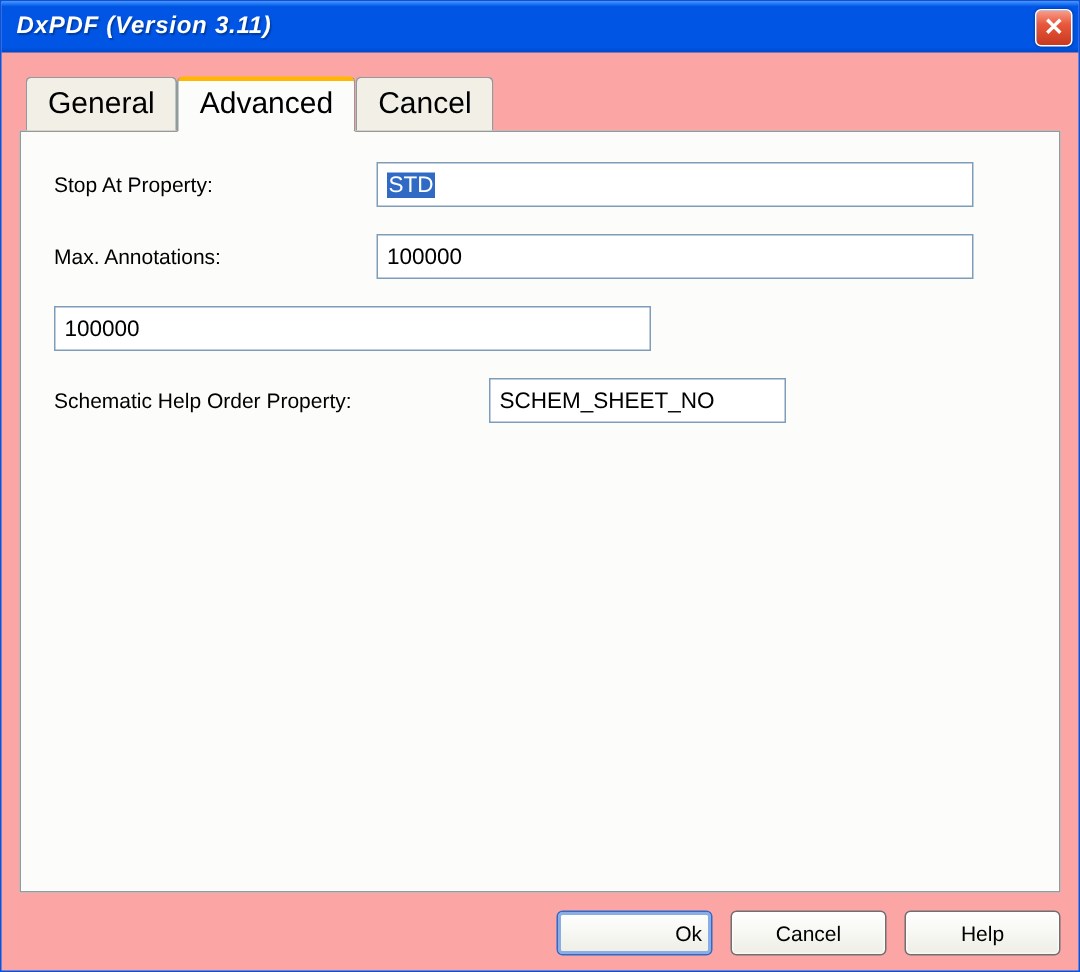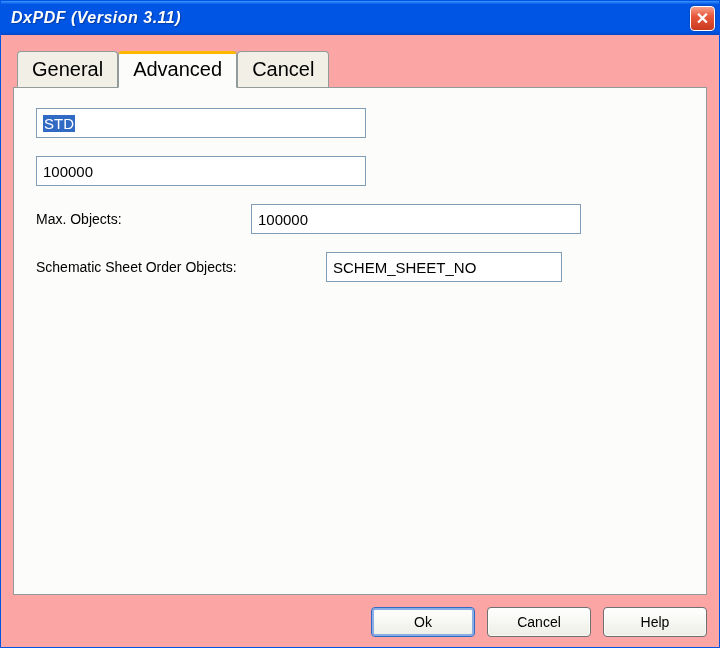--- a/index.html
+++ b/index.html
@@ -114,22 +114,22 @@
     width: 290px;
   }
   .form-input {
     height: 30px;
     border: 1px solid #7f9db9;
     background: #fff;
     font-size: 15px;
     padding: 2px 6px;
     font-family: Tahoma, sans-serif;
   }
-  .form-input.w1 { width: 330px; }
-  .form-input.w2 { width: 236px; }
+  .form-input.w1 { width: 398px; }
+  .form-input.w2 { width: 198px; }
   .sel-text {
     background: #316ac5;
     color: #fff;
     padding: 0 1px;
   }
   .button-row {
     display: flex;
     justify-content: flex-end;
     gap: 12px;
     padding-top: 12px;
@@ -141,20 +141,21 @@
     font-family: Tahoma, sans-serif;
     background: linear-gradient(to bottom, #ffffff, #eeeee6);
     border: 1px solid #707070;
     border-radius: 4px;
     cursor: pointer;
     box-shadow: inset 0 0 0 1px rgba(255,255,255,0.6);
   }
   .btn.default {
     border: 1px solid #3169c6;
     box-shadow: inset 0 0 0 2px #89ade4;
+    text-align: right;
   }
 </style>
 </head>
 <body>
 
 <div class="window">
 
   <div class="titlebar">
     <span class="titlebar-title">DxPDF (Version 3.11)</span>
     <div class="close-btn">
@@ -166,38 +167,39 @@
 
     <div class="tabstrip">
       <div class="tab inactive">General</div>
       <div class="tab active">Advanced</div>
       <div class="tab inactive">Cancel</div>
     </div>
 
     <div class="tabpanel">
 
       <div class="form-row">
+        <span class="form-label">Stop At Property:</span>
         <div class="form-input w1" style="display:flex;align-items:center;">
           <span class="sel-text">STD</span>
         </div>
       </div>
 
       <div class="form-row">
+        <span class="form-label">Max. Annotations:</span>
         <input class="form-input w1" type="text" value="100000" style="">
       </div>
 
       <div class="form-row">
-        <span class="form-label">Max. Objects:</span>
         <input class="form-input w1" type="text" value="100000" style="">
       </div>
 
 
 
       <div class="form-row">
-        <span class="form-label wide">Schematic Sheet Order Objects:</span>
+        <span class="form-label wide">Schematic Help Order Property:</span>
         <input class="form-input w2" type="text" value="SCHEM_SHEET_NO" style="">
       </div>
 
     </div>
 
     <div class="button-row">
       <button class="btn default">Ok</button>
       <button class="btn">Cancel</button>
       <button class="btn">Help</button>
     </div>

